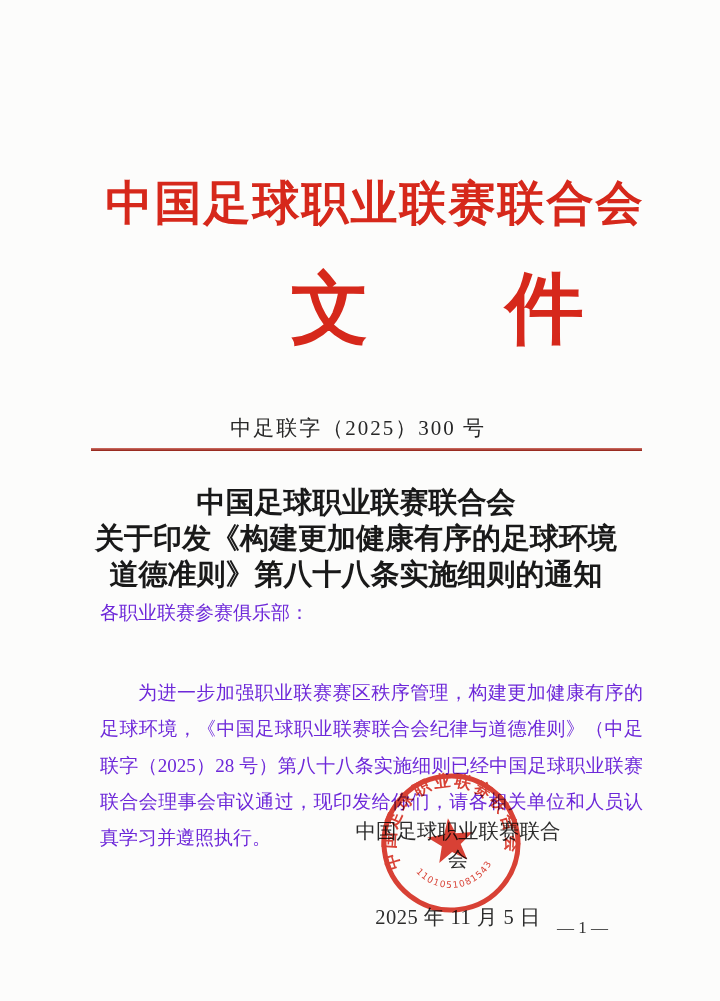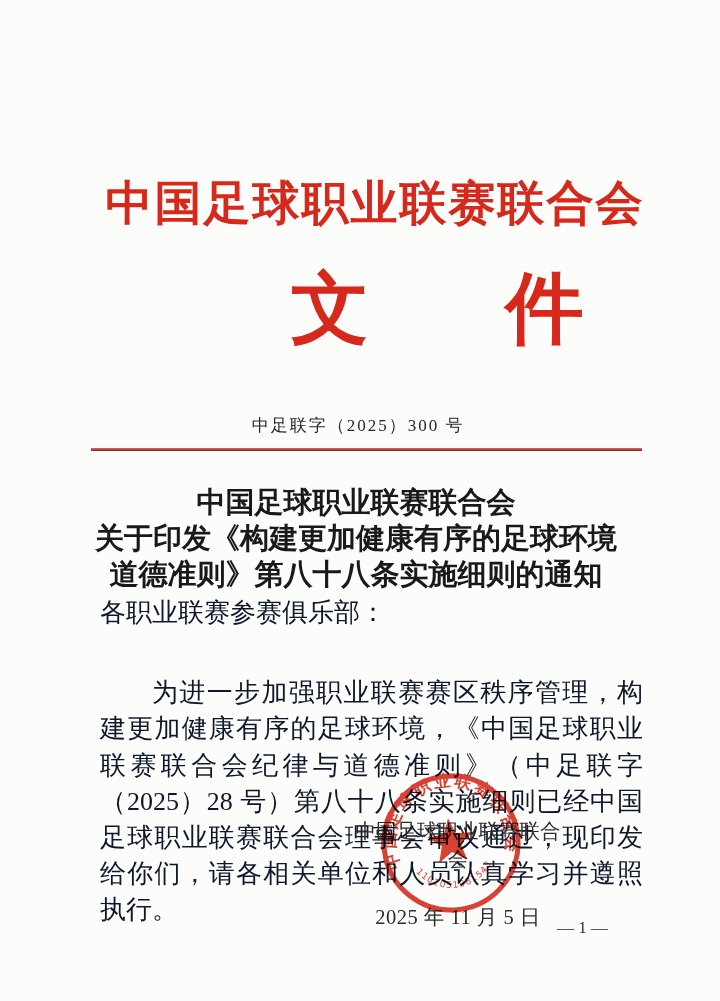--- a/index.html
+++ b/index.html
@@ -47,21 +47,21 @@
     text-indent: 1.75em;
     line-height: 1.05;
     white-space: nowrap;
   }
   .doc-number {
     position: absolute;
     top: 414px;
     left: 0;
     width: 716px;
     text-align: center;
-    font-size: 17px;
+    font-size: 21px;
     color: #272727;
     letter-spacing: 2px;
     white-space: nowrap;
   }
   .red-line {
     position: absolute;
     top: 448px;
     left: 91px;
     width: 551px;
     height: 3px;
@@ -78,23 +78,23 @@
     font-weight: 700;
     line-height: 36px;
     color: #191919;
   }
   
   .body-text {
     position: absolute;
     top: 595px;
     left: 100px;
     width: 543px;
-    font-size: 26px;
+    font-size: 19px;
     line-height: 36.2px;
-    color: #0f172a;
+    color: #6d28d9;
     text-align: justify;
   }
   .paragraph { text-indent: 2em; margin-top: 44px; }
   
   .signature {
     position: absolute;
     top: 817px;
     left: 346px;
     width: 224px;
     text-align: center;

